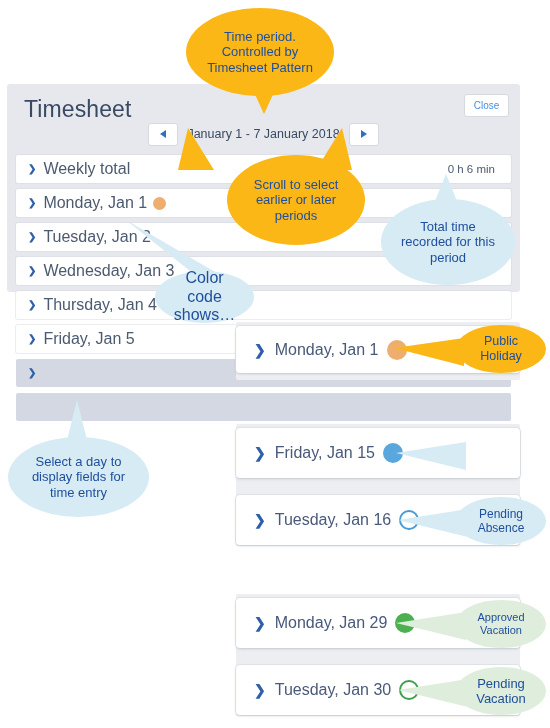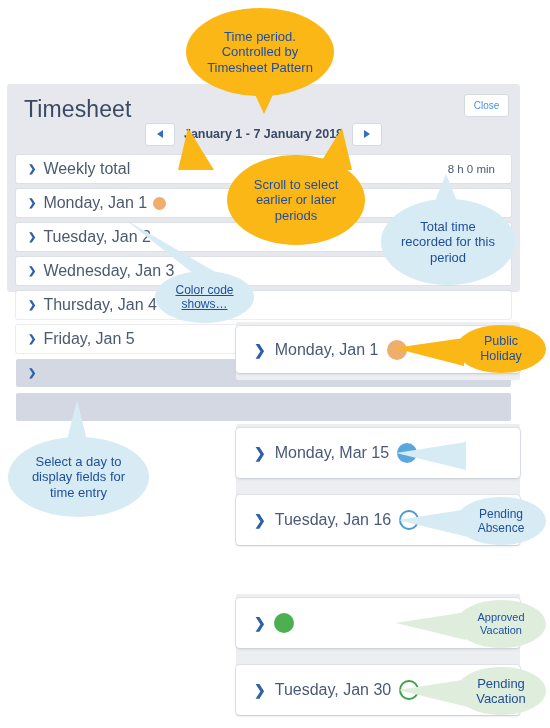--- a/index.html
+++ b/index.html
@@ -26,21 +26,21 @@
   .close-btn{
     position:absolute;right:11px;top:10px;
     width:43px;height:21px;
     background:#ffffff;border:1px solid #d5d9e0;border-radius:3px;
     color:#4b8ee0;font-size:10px;
     display:flex;align-items:center;justify-content:center;
     cursor:pointer;
   }
   .period-bar{
     position:absolute;left:0;top:36px;width:513px;height:28px;
-    display:flex;align-items:center;justify-content:center;gap:9px;font-weight:bold;
+    display:flex;align-items:center;justify-content:center;gap:9px;
   }
   .nav-btn{
     width:28px;height:21px;background:#fff;border:1px solid #d5d9e0;border-radius:3px;
     display:flex;align-items:center;justify-content:center;cursor:pointer;
   }
   .nav-btn .tri{width:0;height:0;border-top:4px solid transparent;border-bottom:4px solid transparent;}
   .nav-btn.prev .tri{border-right:6px solid #2f6fc0;}
   .nav-btn.next .tri{border-left:6px solid #2f6fc0;}
   .period-label{font-size:12.5px;color:#3a4a63;white-space:nowrap;}
 
@@ -116,21 +116,21 @@
       <div class="nav-btn next">
         <span class="tri"></span>
       </div>
     </div>
 
     <div class="rows">
 
       <div class="row">
         <span class="chev">❯</span>
         <span class="rlabel">Weekly total</span>
-        <span class="rtotal">8 h 0 min</span>
+        <span class="rtotal">0 h 6 min</span>
       </div>
 
       <div class="row">
         <span class="chev">❯</span>
         <span class="rlabel">Monday, Jan 1</span>
         <span class="rdot"></span>
       </div>
 
       <div class="row">
         <span class="chev">❯</span>
@@ -167,32 +167,33 @@
   <div class="grey-strip" style="left:236px;top:322px;width:284px;height:58px;"></div>
   <div class="card" style="left:236px;top:326px;width:284px;height:47px;">
     <span class="chev">❯</span>
     <span class="clabel">Monday, Jan 1</span>
     <span class="cdot fill-orange"></span>
   </div>
 
   <div class="grey-strip" style="left:236px;top:424px;width:284px;height:122px;"></div>
   <div class="card" style="left:236px;top:428px;width:284px;height:50px;">
     <span class="chev">❯</span>
-    <span class="clabel">Monday, Mar 15</span>
+    <span class="clabel">Friday, Jan 15</span>
     <span class="cdot fill-blue"></span>
   </div>
   <div class="card" style="left:236px;top:495px;width:284px;height:50px;">
     <span class="chev">❯</span>
     <span class="clabel">Tuesday, Jan 16</span>
     <span class="cdot open-blue"></span>
   </div>
 
   <div class="grey-strip" style="left:236px;top:594px;width:284px;height:122px;"></div>
   <div class="card" style="left:236px;top:598px;width:284px;height:50px;">
     <span class="chev">❯</span>
+    <span class="clabel">Monday, Jan 29</span>
     <span class="cdot fill-green"></span>
   </div>
   <div class="card" style="left:236px;top:665px;width:284px;height:50px;">
     <span class="chev">❯</span>
     <span class="clabel">Tuesday, Jan 30</span>
     <span class="cdot open-green"></span>
   </div>
 
   <div class="bubble amber" style="left:186px;top:8px;width:148px;height:88px;font-size:13px;">
     <span class="btxt">Time period. Controlled by Timesheet Pattern</span>
@@ -203,21 +204,21 @@
     <span class="btxt">Scroll to select earlier or later periods</span>
   </div>
   <div class="tail" style="left:178px;top:128px;border-left:10px solid transparent;border-right:26px solid transparent;border-bottom:42px solid #fbb715;z-index:4;"></div>
   <div class="tail" style="left:316px;top:128px;border-left:26px solid transparent;border-right:10px solid transparent;border-bottom:42px solid #fbb715;z-index:4;"></div>
 
   <div class="bubble ice" style="left:381px;top:199px;width:134px;height:86px;font-size:13px;z-index:5;">
     <span class="btxt">Total time recorded for this period</span>
   </div>
   <div class="tail" style="left:433px;top:174px;border-left:13px solid transparent;border-right:13px solid transparent;border-bottom:32px solid #d6ebf4;z-index:4;"></div>
 
-  <div class="bubble ice" style="left:155px;top:271px;width:99px;height:52px;font-size:12px;z-index:5;text-decoration:underline;">
+  <div class="bubble ice" style="left:155px;top:271px;width:99px;height:52px;font-size:16px;z-index:5;">
     <span class="btxt">Color code shows…</span>
   </div>
 
   <svg width="120" height="80" style="position:absolute;left:118px;top:214px;z-index:3;">
     <polygon points="8,6 104,62 96,76" fill="#d6ebf4"></polygon>
   </svg>
 
   <div class="bubble ice" style="left:8px;top:437px;width:141px;height:80px;font-size:13px;z-index:5;">
     <span class="btxt">Select a day to display fields for time entry</span>
   </div>

